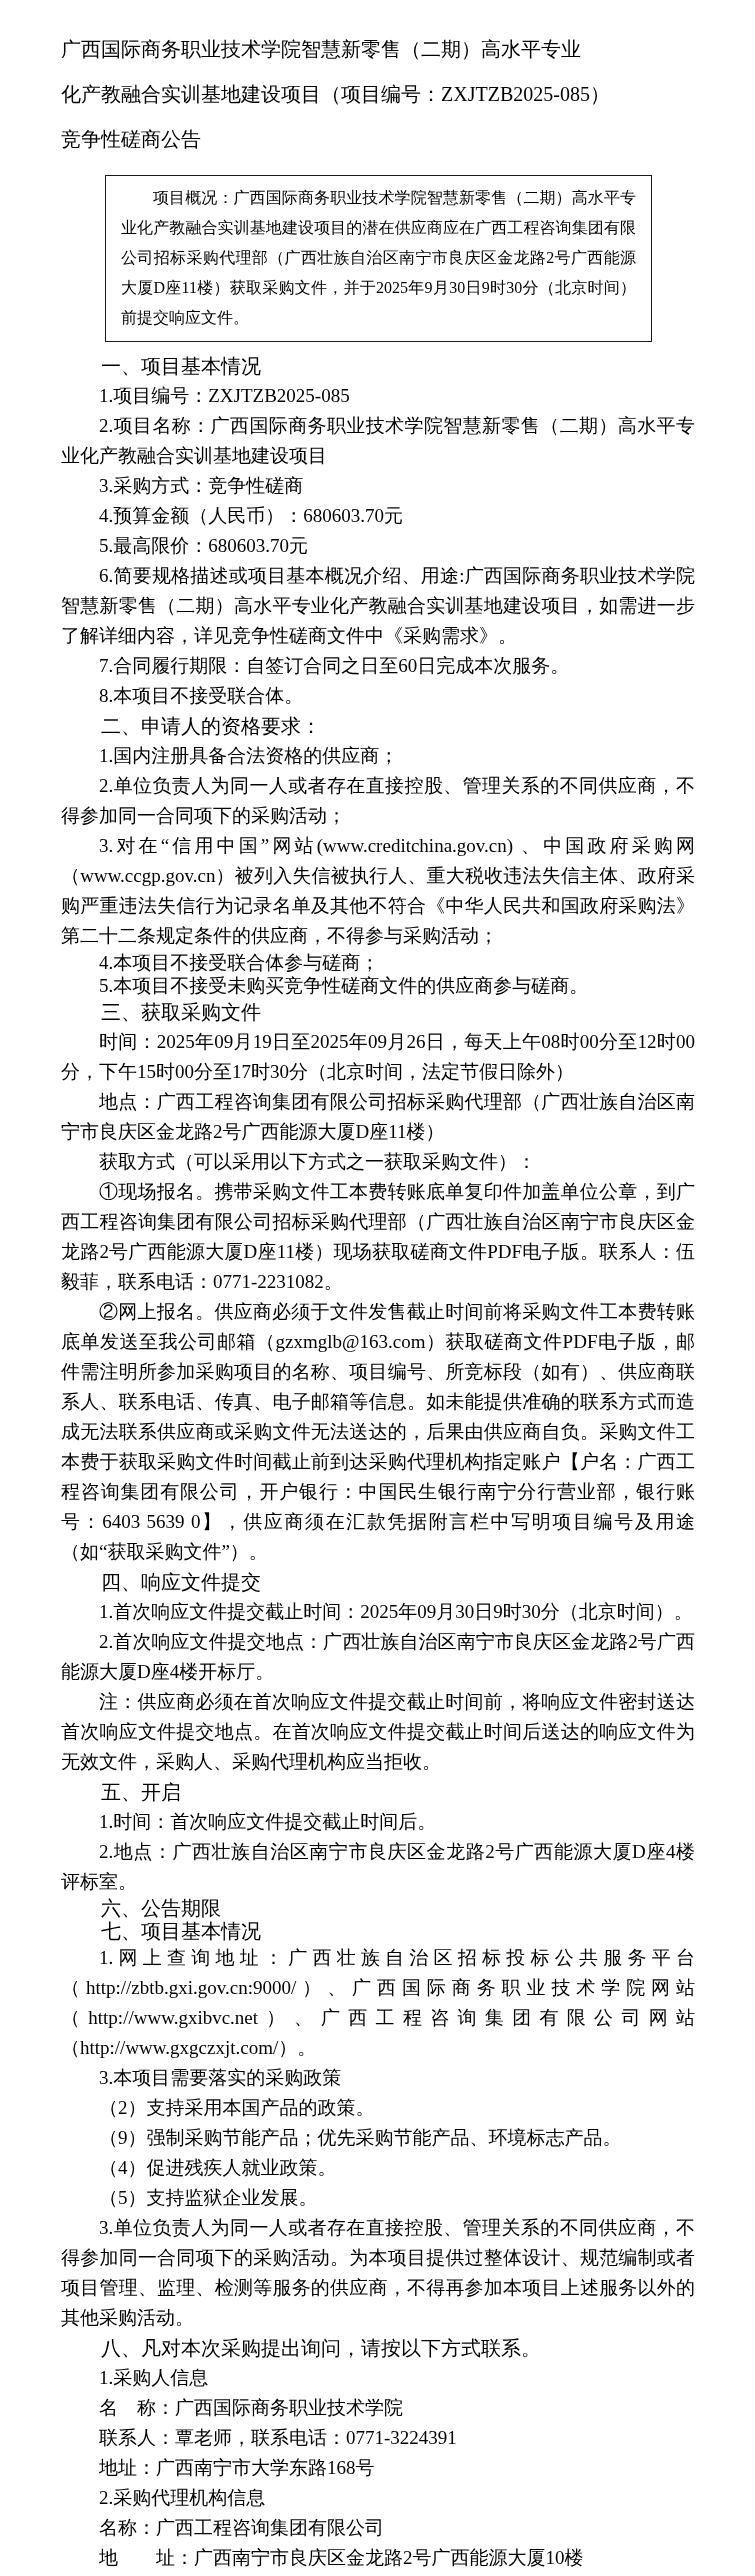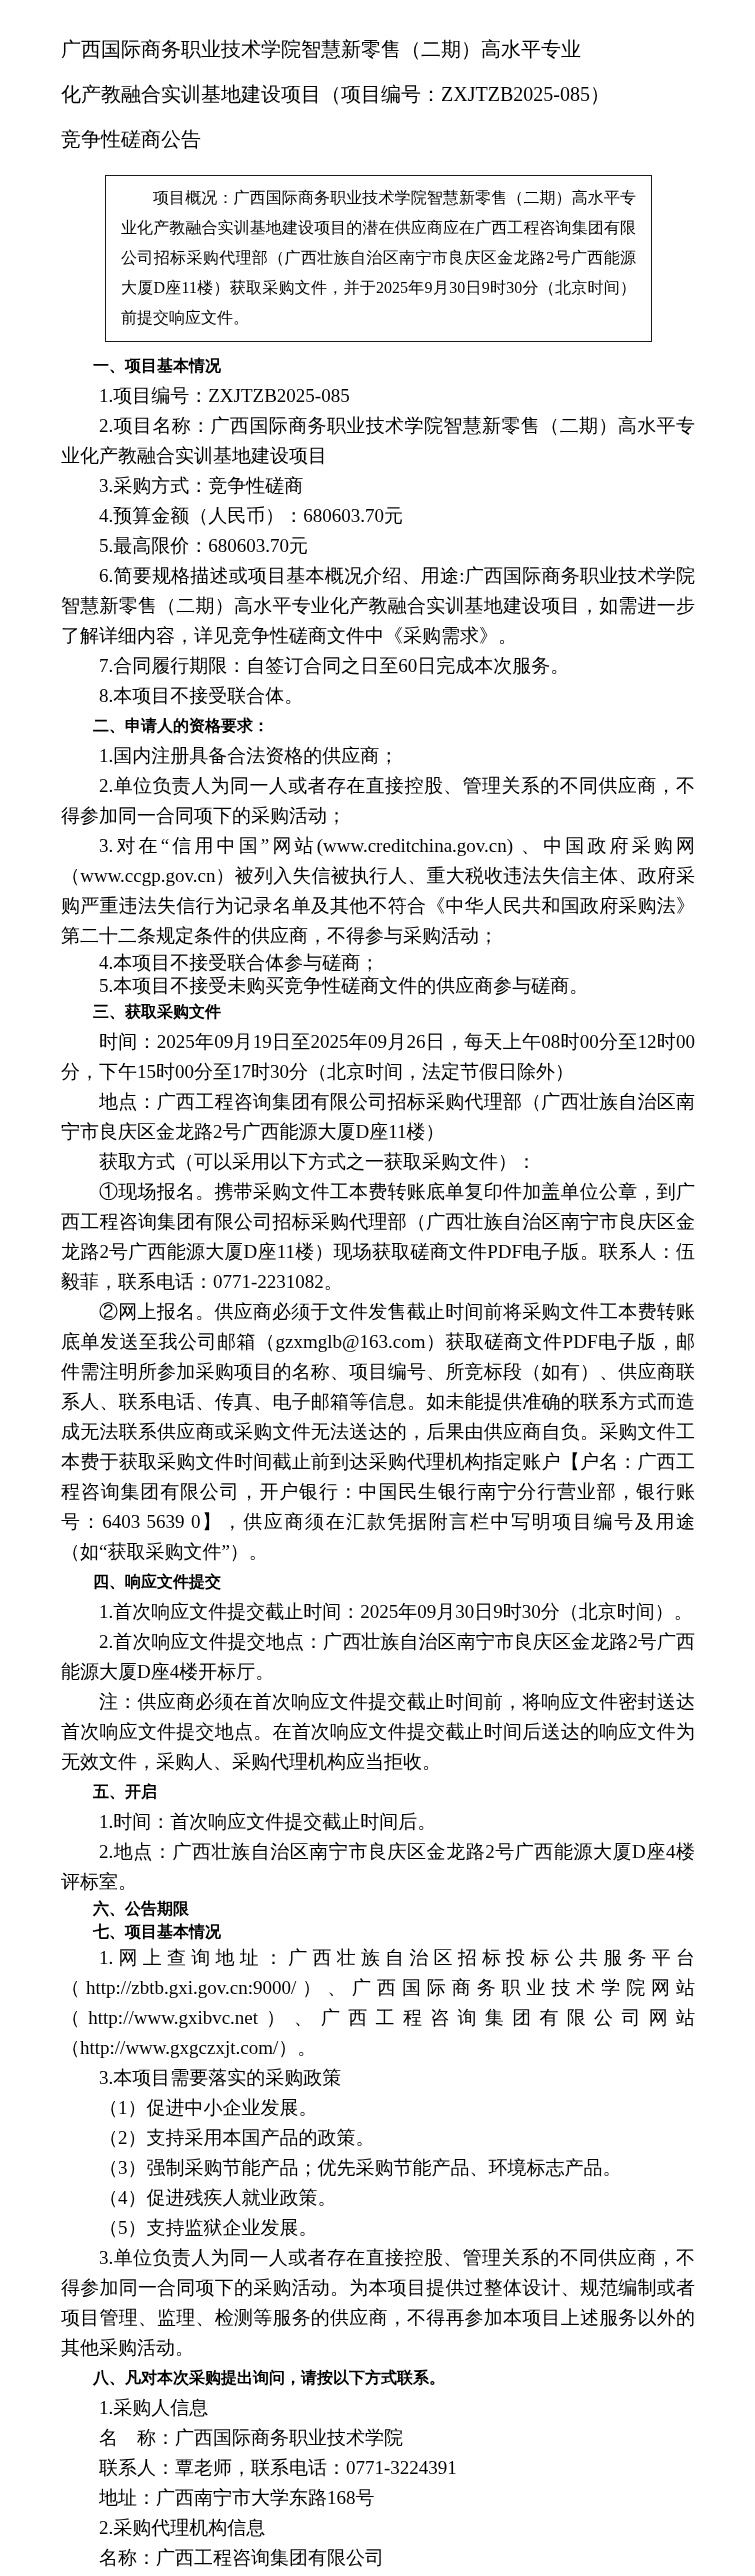--- a/index.html
+++ b/index.html
@@ -37,24 +37,24 @@
     font-family: Liberation Serif, serif;
   }
   .para {
     font-size: 19px;
     line-height: 30px;
     text-indent: 2em;
     text-align: justify;
     margin: 0;
   }
   .heading {
-    font-size: 16px;
+    font-size: 20px;
     line-height: 30px;
     text-indent: 2em;
-    font-weight: bold;
+    font-weight: normal;
     text-align: left;
     margin: 0;
   }
   .tight {
     line-height: 23px;
   }
   .left-start {
     text-indent: 1em;
   }
 </style>
@@ -92,23 +92,22 @@
       <div class="para">1.首次响应文件提交截止时间：2025年09月30日9时30分（北京时间）。</div>
       <div class="para">2.首次响应文件提交地点：广西壮族自治区南宁市良庆区金龙路2号广西能源大厦D座4楼开标厅。</div>
       <div class="para">注：供应商必须在首次响应文件提交截止时间前，将响应文件密封送达首次响应文件提交地点。在首次响应文件提交截止时间后送达的响应文件为无效文件，采购人、采购代理机构应当拒收。</div>
       <div class="heading">五、开启</div>
       <div class="para">1.时间：首次响应文件提交截止时间后。</div>
       <div class="para">2.地点：广西壮族自治区南宁市良庆区金龙路2号广西能源大厦D座4楼评标室。</div>
       <div class="heading tight">六、公告期限</div>
       <div class="heading tight">七、项目基本情况</div>
       <div class="para">1.网上查询地址：广西壮族自治区招标投标公共服务平台（http://zbtb.gxi.gov.cn:9000/）、广西国际商务职业技术学院网站（http://www.gxibvc.net）、广西工程咨询集团有限公司网站（http://www.gxgczxjt.com/）。</div>
       <div class="para">3.本项目需要落实的采购政策</div>
-      <div class="para">（1）促进中小企业发展。</div>
       <div class="para">（2）支持采用本国产品的政策。</div>
-      <div class="para">（3）强制采购节能产品；优先采购节能产品、环境标志产品。</div>
+      <div class="para">（9）强制采购节能产品；优先采购节能产品、环境标志产品。</div>
       <div class="para">（4）促进残疾人就业政策。</div>
       <div class="para">（5）支持监狱企业发展。</div>
       <div class="para">3.单位负责人为同一人或者存在直接控股、管理关系的不同供应商，不得参加同一合同项下的采购活动。为本项目提供过整体设计、规范编制或者项目管理、监理、检测等服务的供应商，不得再参加本项目上述服务以外的其他采购活动。</div>
       <div class="heading">八、凡对本次采购提出询问，请按以下方式联系。</div>
       <div class="para">1.采购人信息</div>
       <div class="para">名　称：广西国际商务职业技术学院</div>
       <div class="para">联系人：覃老师，联系电话：0771-3224391</div>
       <div class="para">地址：广西南宁市大学东路168号</div>
       <div class="para">2.采购代理机构信息</div>
       <div class="para">名称：广西工程咨询集团有限公司</div>

